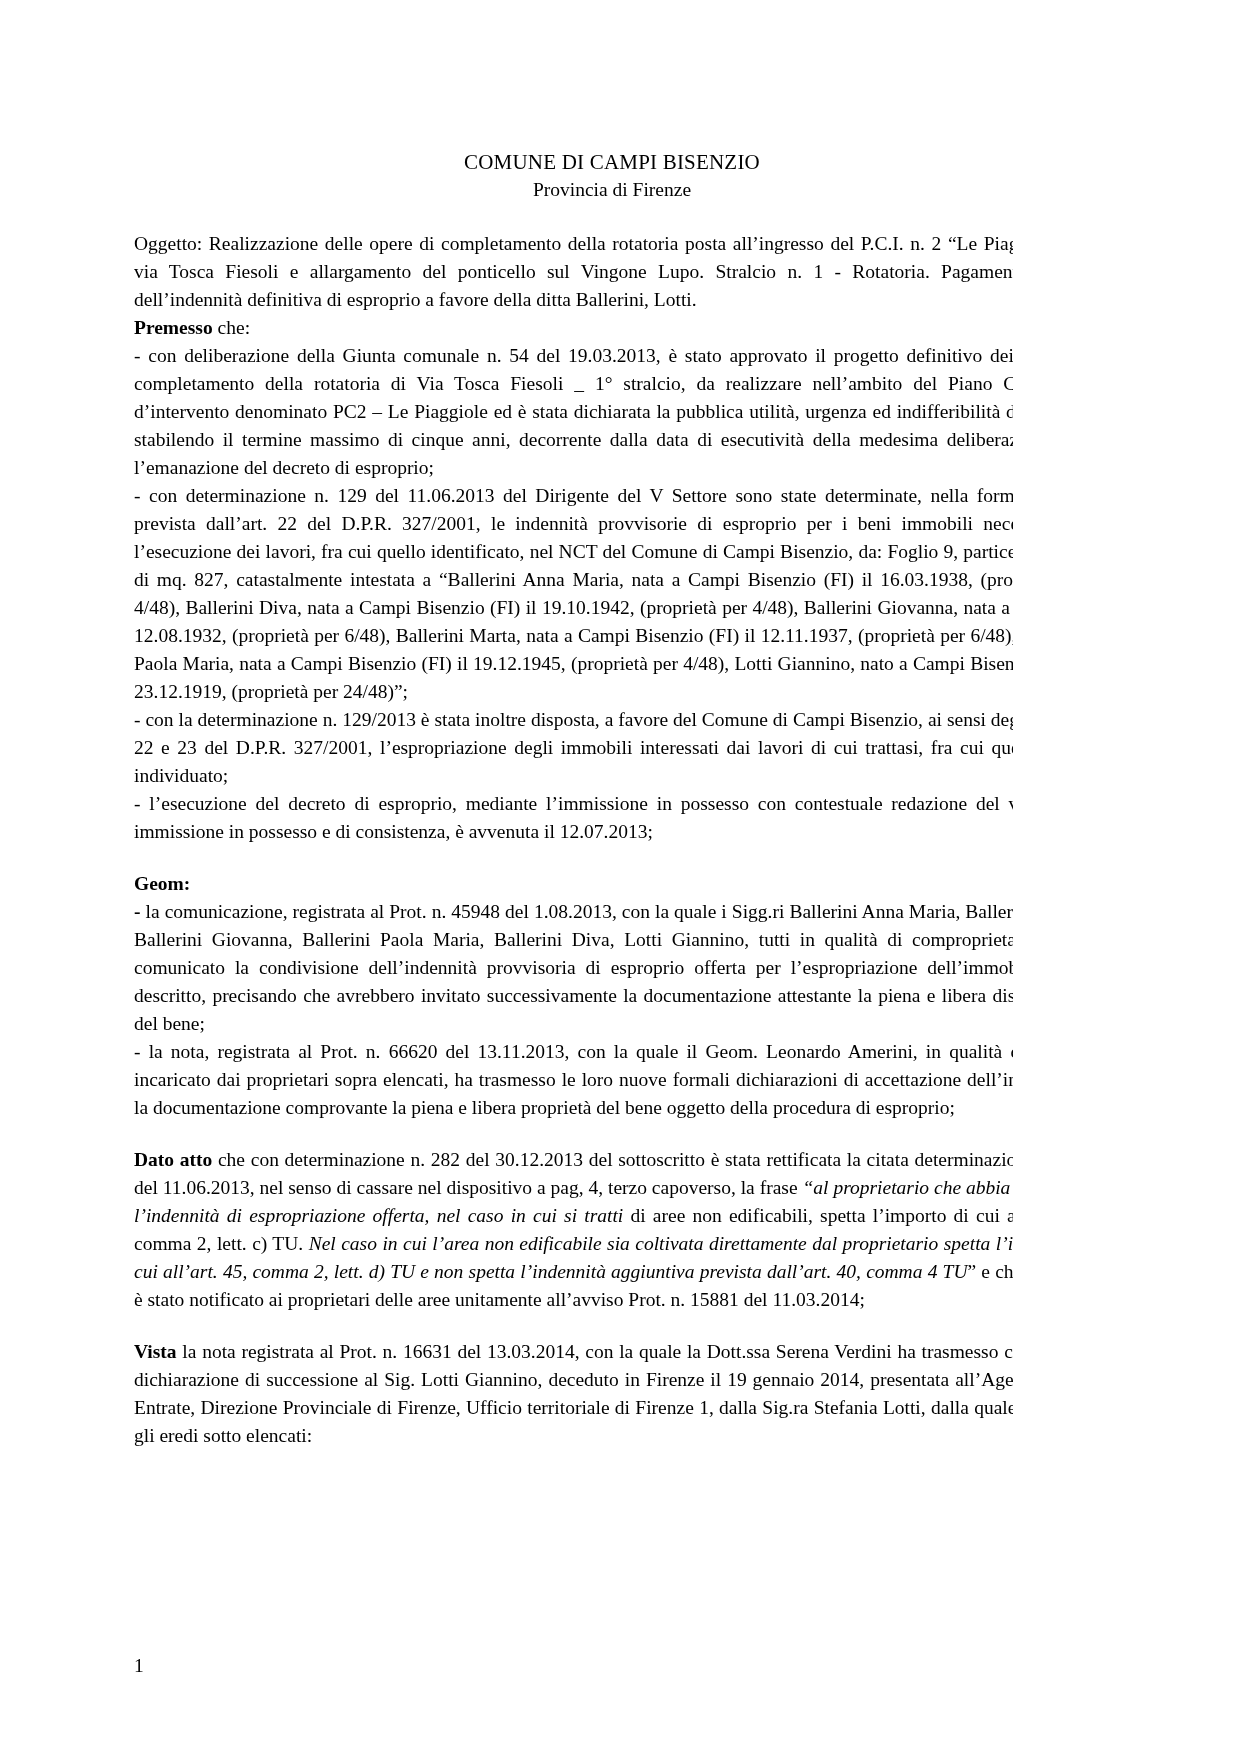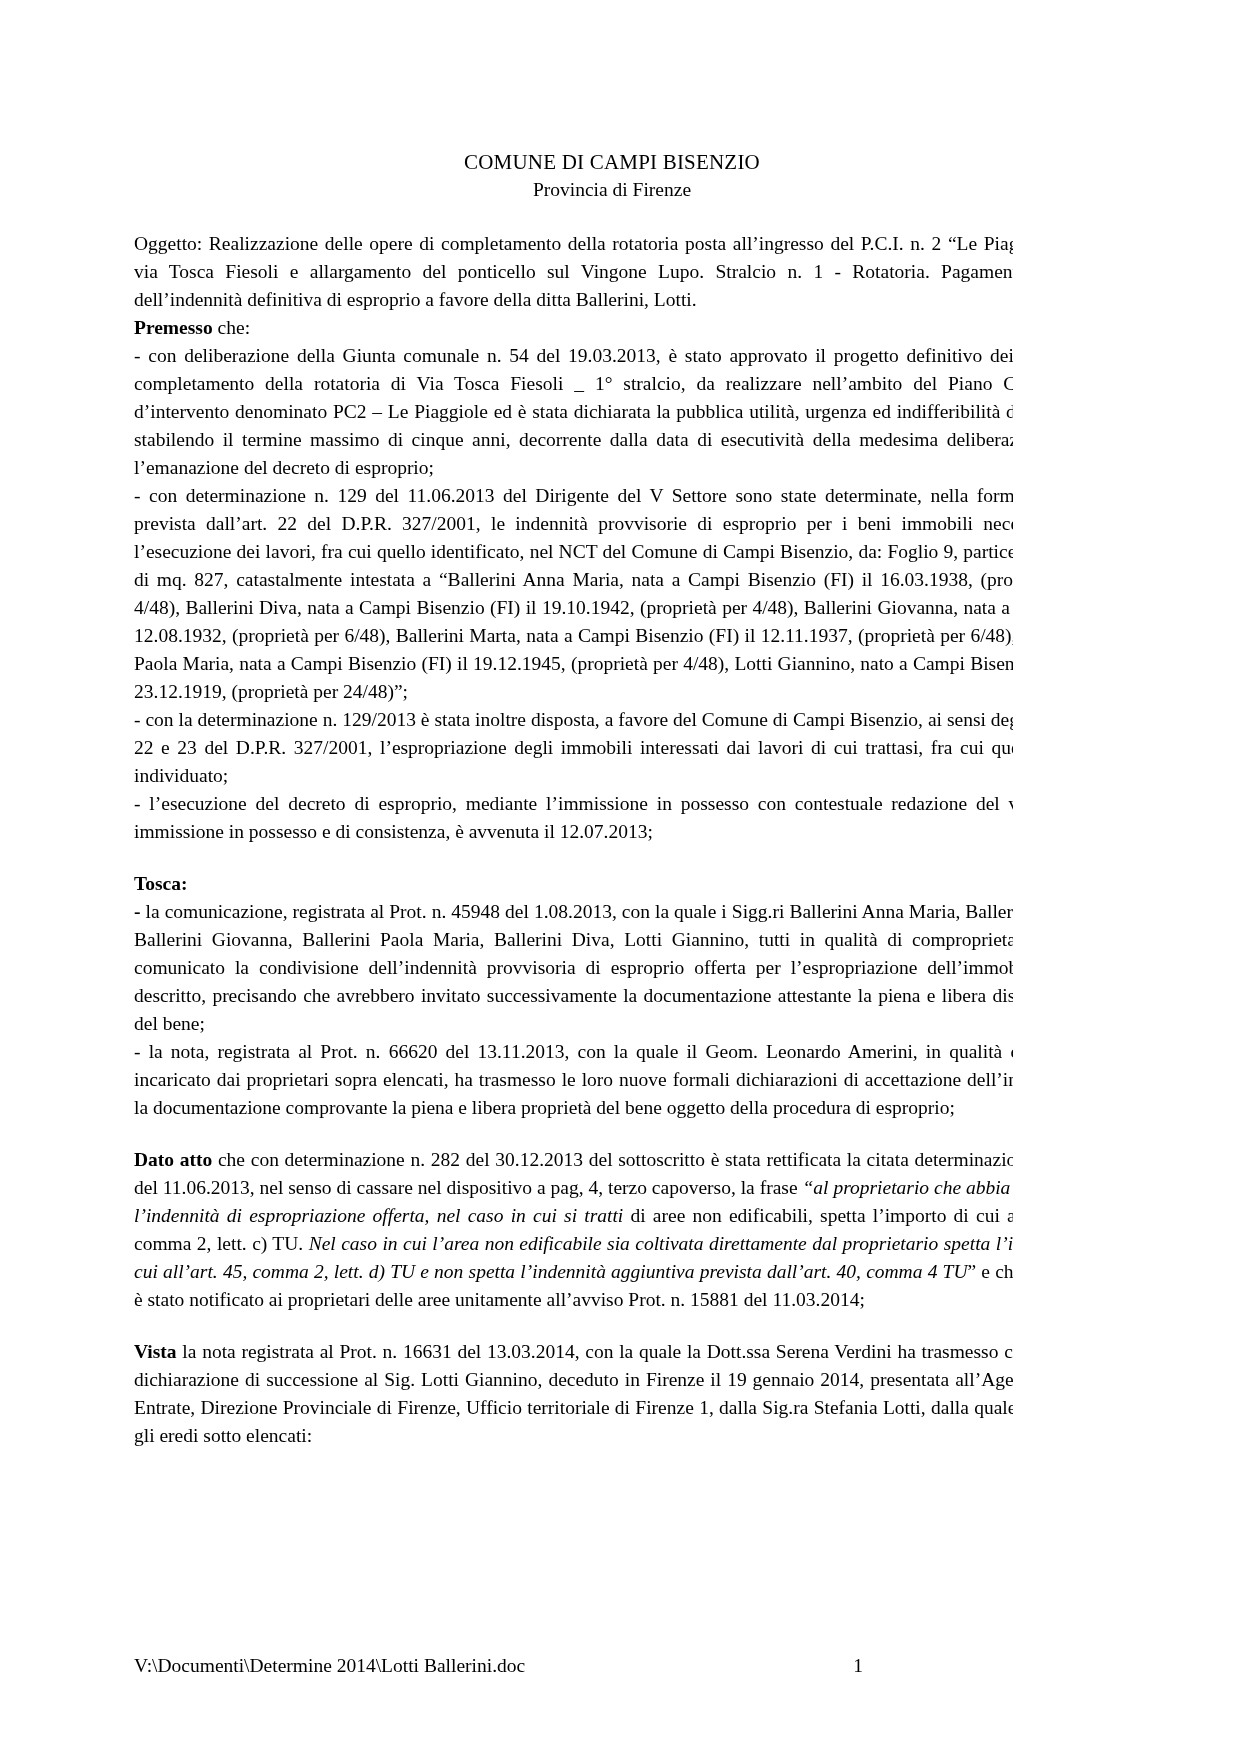--- a/index.html
+++ b/index.html
@@ -73,27 +73,26 @@
 
     <p class="para oggetto"><span>Oggetto: Realizzazione delle opere di completamento della rotatoria posta all’ingresso del P.C.I. n. 2 “Le Piaggiole” su via Tosca Fiesoli e allargamento del ponticello sul Vingone Lupo. Stralcio n. 1 - Rotatoria. Pagamento diretto dell’indennità definitiva di esproprio a favore della ditta Ballerini, Lotti.</span></p>
 
 
     <p class="para lead-gap"><span style="font-weight: bold;">Premesso</span><span> che:</span></p>
     <p class="para"><span>- con deliberazione della Giunta comunale n. 54 del 19.03.2013, è stato approvato il progetto definitivo dei lavori di completamento della rotatoria di Via Tosca Fiesoli _ 1° stralcio, da realizzare nell’ambito del Piano Complesso d’intervento denominato PC2 – Le Piaggiole ed è stata dichiarata la pubblica utilità, urgenza ed indifferibilità dell’opera, stabilendo il termine massimo di cinque anni, decorrente dalla data di esecutività della medesima deliberazione, per l’emanazione del decreto di esproprio;</span></p>
     <p class="para"><span>- con determinazione n. 129 del 11.06.2013 del Dirigente del V Settore sono state determinate, nella forma urgente prevista dall’art. 22 del D.P.R. 327/2001, le indennità provvisorie di esproprio per i beni immobili necessari per l’esecuzione dei lavori, fra cui quello identificato, nel NCT del Comune di Campi Bisenzio, da: Foglio 9, particella n. 486 di mq. 827, catastalmente intestata a “Ballerini Anna Maria, nata a Campi Bisenzio (FI) il 16.03.1938, (proprietà per 4/48), Ballerini Diva, nata a Campi Bisenzio (FI) il 19.10.1942, (proprietà per 4/48), Ballerini Giovanna, nata a Firenze il 12.08.1932, (proprietà per 6/48), Ballerini Marta, nata a Campi Bisenzio (FI) il 12.11.1937, (proprietà per 6/48), Ballerini Paola Maria, nata a Campi Bisenzio (FI) il 19.12.1945, (proprietà per 4/48), Lotti Giannino, nato a Campi Bisenzio (FI) il 23.12.1919, (proprietà per 24/48)”;</span></p>
     <p class="para"><span>- con la determinazione n. 129/2013 è stata inoltre disposta, a favore del Comune di Campi Bisenzio, ai sensi degli articoli 22 e 23 del D.P.R. 327/2001, l’espropriazione degli immobili interessati dai lavori di cui trattasi, fra cui quello sopra individuato;</span></p>
     <p class="para"><span>- l’esecuzione del decreto di esproprio, mediante l’immissione in possesso con contestuale redazione del verbale di immissione in possesso e di consistenza, è avvenuta il 12.07.2013;</span></p>
 
-    <p class="para section-gap"><span style="font-weight: bold;">Tosca:</span></p>
+    <p class="para section-gap"><span style="font-weight: bold;">Geom:</span></p>
     <p class="para"><span style="font-weight: bold;">- </span><span>la comunicazione, registrata al Prot. n. 45948 del 1.08.2013, con la quale i Sigg.ri Ballerini Anna Maria, Ballerini Marta, Ballerini Giovanna, Ballerini Paola Maria, Ballerini Diva, Lotti Giannino, tutti in qualità di comproprietari, hanno comunicato la condivisione dell’indennità provvisoria di esproprio offerta per l’espropriazione dell’immobile sopra descritto, precisando che avrebbero invitato successivamente la documentazione attestante la piena e libera disponibilità del bene;</span></p>
     <p class="para"><span>- la nota, registrata al Prot. n. 66620 del 13.11.2013, con la quale il Geom. Leonardo Amerini, in qualità di tecnico incaricato dai proprietari sopra elencati, ha trasmesso le loro nuove formali dichiarazioni di accettazione dell’indennità e la documentazione comprovante la piena e libera proprietà del bene oggetto della procedura di esproprio;</span></p>
 
     <p class="para section-gap"><span style="font-weight: bold;">Dato atto</span><span> che con determinazione n. 282 del 30.12.2013 del sottoscritto è stata rettificata la citata determinazione n. 129 del 11.06.2013, nel senso di cassare nel dispositivo a pag, 4, terzo capoverso, la frase </span><span style="font-style: italic;">“al proprietario che abbia condiviso l’indennità di espropriazione offerta, nel caso in cui si tratti</span><span> di aree non edificabili, spetta l’importo di cui all’art. 45, comma 2, lett. c) TU. </span><span style="font-style: italic;">Nel caso in cui l’area non edificabile sia coltivata direttamente dal proprietario spetta l’importo di cui all’art. 45, comma 2, lett. d) TU e non spetta l’indennità aggiuntiva prevista dall’art. 40, comma 4 TU</span><span>” e che tale atto è stato notificato ai proprietari delle aree unitamente all’avviso Prot. n. 15881 del 11.03.2014;</span></p>
 
     <p class="para section-gap"><span style="font-weight: bold;">Vista</span><span> la nota registrata al Prot. n. 16631 del 13.03.2014, con la quale la Dott.ssa Serena Verdini ha trasmesso copia della dichiarazione di successione al Sig. Lotti Giannino, deceduto in Firenze il 19 gennaio 2014, presentata all’Agenzia delle Entrate, Direzione Provinciale di Firenze, Ufficio territoriale di Firenze 1, dalla Sig.ra Stefania Lotti, dalla quale risultano gli eredi sotto elencati:</span></p>
 
   </div>
 
   <div class="footer">
-    <span class="path">V:\Documenti\Determine 2014\Lotti Ballerini.doc</span>
     <span class="pageno">1</span>
   </div>
 </div>
 
 </body></html>

